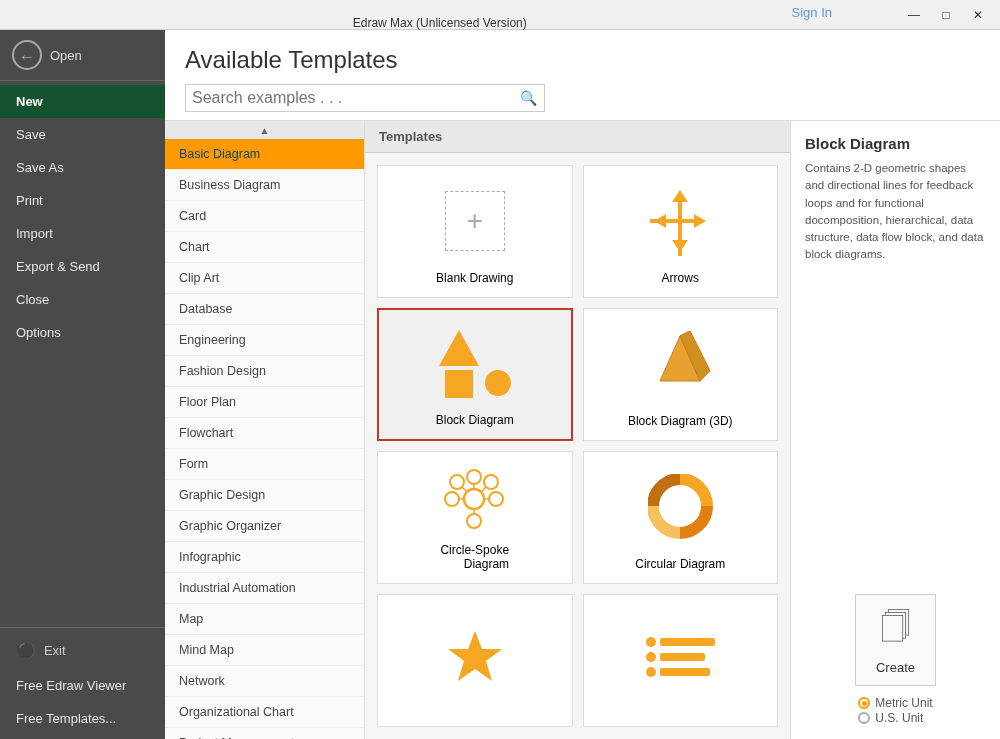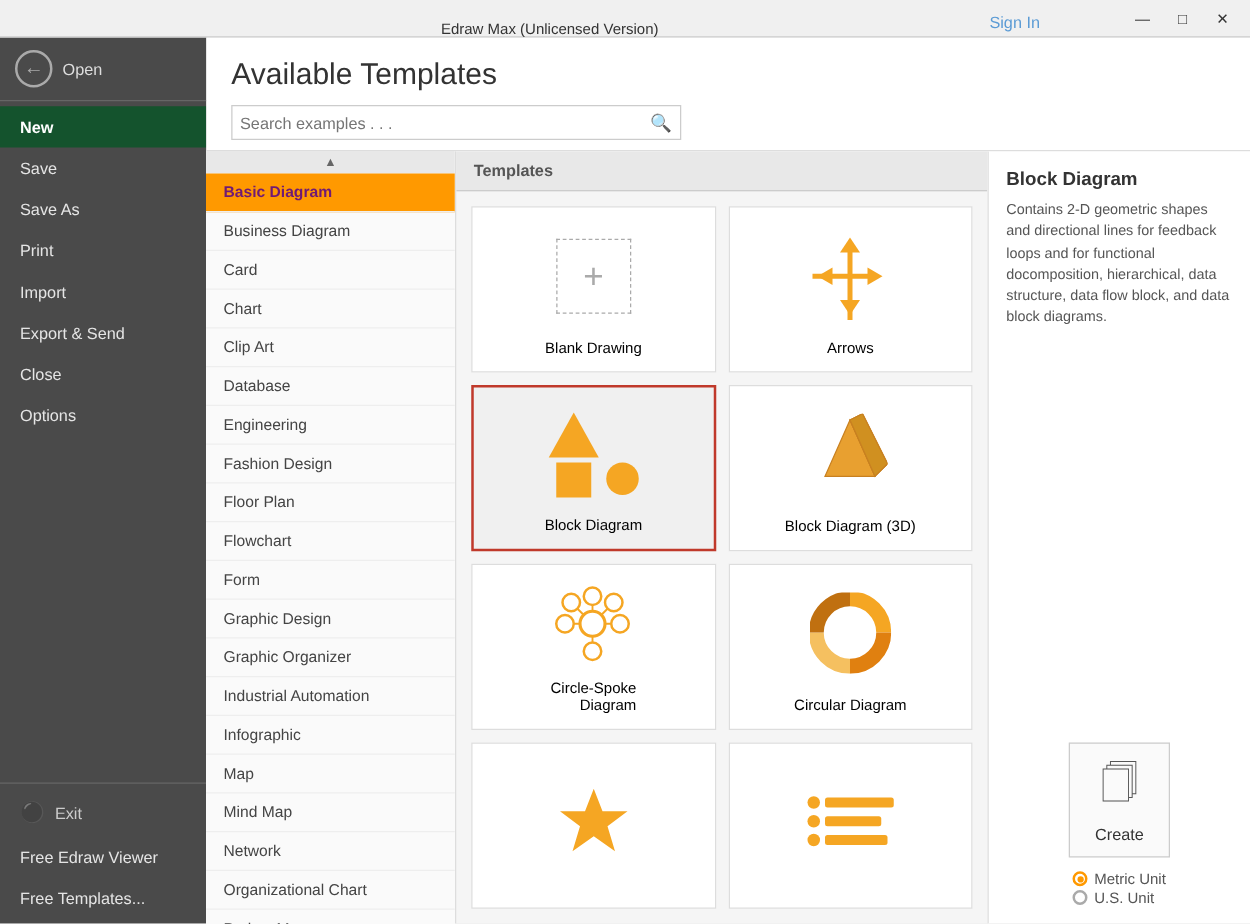--- a/index.html
+++ b/index.html
@@ -61,21 +61,21 @@
 
     .search-bar {
       display: flex;
       align-items: center;
       border: 1px solid #ccc;
       background: #fff;
       width: 360px;
       height: 28px;
       padding: 0 6px;
     }
-    .search-input { flex: 1; border: none; outline: none; font-size: 13px; color: #999; }
+    .search-input { flex: 1; border: none; outline: none; font-size: 16px; color: #999; }
     .search-icon { color: #666; font-size: 14px; }
 
     
     .middle-section { display: flex; flex: 1; overflow: hidden; }
 
     
     .category-list {
       width: 200px;
       background: #fafafa;
       border-right: 1px solid #ddd;
@@ -83,21 +83,21 @@
       flex-shrink: 0;
       position: relative;
     }
     .category-item {
       padding: 8px 14px;
       cursor: pointer;
       font-size: 12.5px;
       color: #444;
       border-bottom: 1px solid #eee;
     }
-    .category-item.selected { background: #f90; color: #701a75; font-weight: bold; }
+    .category-item.selected { background: #f90; color: #0c4a6e; font-weight: normal; }
     .category-scroll-up, .category-scroll-down {
       width: 100%;
       height: 18px;
       background: #e8e8e8;
       display: flex;
       align-items: center;
       justify-content: center;
       cursor: pointer;
       font-size: 10px;
       color: #666;
@@ -201,21 +201,21 @@
     .list-row { display: flex; align-items: center; gap: 4px; }
     .list-dot { width: 10px; height: 10px; background: #f5a623; border-radius: 50%; }
     .list-bar { height: 8px; background: #f5a623; border-radius: 2px; }
   </style>
 </head>
 <body>
 
 <div class="titlebar">
   <div style="width:80px;"></div>
   <div class="titlebar-title">Edraw Max (Unlicensed Version)</div>
-  <div style="display:flex;align-items:flex-end;gap:8px;">
+  <div style="display:flex;align-items:flex-start;gap:8px;">
     <span class="sign-in">Sign In</span>
     <div class="titlebar-controls">
       <button class="titlebar-btn">—</button>
       <button class="titlebar-btn">□</button>
       <button class="titlebar-btn close-btn">✕</button>
     </div>
   </div>
 </div>
 
 <div class="main-layout">
@@ -268,22 +268,22 @@
         <div class="category-item">Chart</div>
         <div class="category-item">Clip Art</div>
         <div class="category-item">Database</div>
         <div class="category-item">Engineering</div>
         <div class="category-item">Fashion Design</div>
         <div class="category-item">Floor Plan</div>
         <div class="category-item">Flowchart</div>
         <div class="category-item">Form</div>
         <div class="category-item">Graphic Design</div>
         <div class="category-item">Graphic Organizer</div>
+        <div class="category-item">Infographic</div>
         <div class="category-item">Industrial Automation</div>
-        <div class="category-item">Infographic</div>
         <div class="category-item">Map</div>
         <div class="category-item">Mind Map</div>
         <div class="category-item">Network</div>
         <div class="category-item">Organizational Chart</div>
         <div class="category-item">Project Management</div>
 
       </div>
 
       <div class="template-grid-area">
         <div class="template-grid-header">Templates</div>

